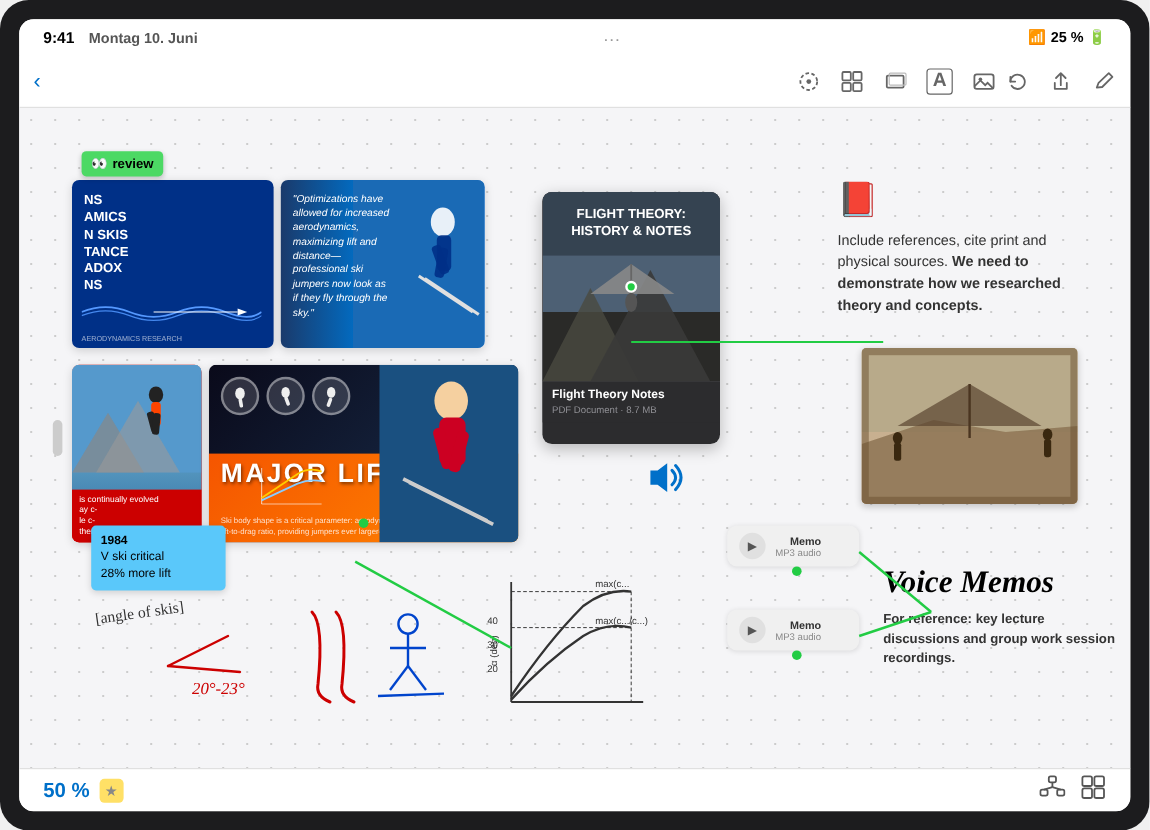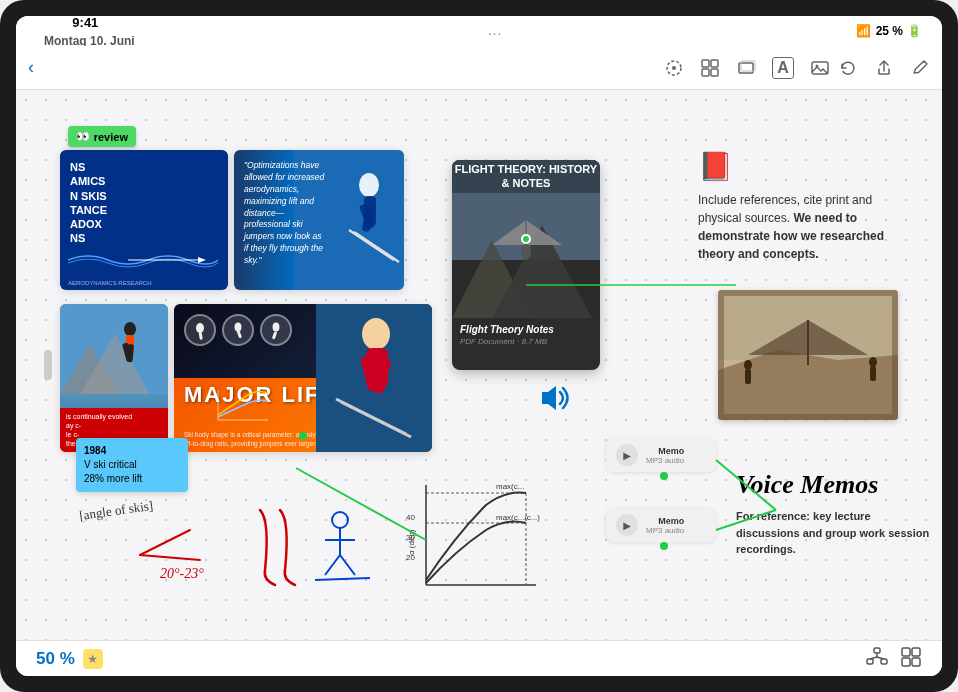--- a/index.html
+++ b/index.html
@@ -40,21 +40,21 @@
       height: 30px;
       background: #fff;
       display: flex;
       align-items: center;
       justify-content: space-between;
       padding: 0 20px;
       font-size: 12px;
       font-weight: 600;
       flex-shrink: 0;
     }
-    .status-left { display: flex; align-items: center; gap: 4px; flex-direction: column; }
+    .status-left { display: flex; align-items: flex-end; gap: 4px; }
     .status-center { display: flex; gap: 4px; }
     .status-right { display: flex; align-items: center; gap: 4px; }
 
     
     .toolbar {
       height: 44px;
       background: #fff;
       border-bottom: 1px solid #e0e0e0;
       display: flex;
       align-items: center;
@@ -185,21 +185,20 @@
       text-align: center;
       line-height: 1.3;
       position: absolute;
       top: 12px;
       left: 0;
       right: 0;
     }
     .pdf-info {
       padding: 6px 8px;
       background: #2c2c2e;
-      font-style: italic;
     }
     .pdf-name {
       font-size: 10px;
       color: #fff;
       font-weight: 600;
     }
     .pdf-meta {
       font-size: 8px;
       color: #8e8e93;
       margin-top: 2px;
@@ -578,21 +577,21 @@
 
             <rect y="100" width="148" height="58" fill="#2a2a28"></rect>
 
             <polygon points="0,158 40,80 80,158" fill="#4a4a40" opacity="0.8"></polygon>
             <polygon points="40,158 90,65 140,158" fill="#3a3a38" opacity="0.9"></polygon>
 
             <polygon points="74,60 40,85 110,85" fill="#888" opacity="0.9"></polygon>
             <line x1="74" y1="60" x2="74" y2="90" stroke="#666" stroke-width="1.5"></line>
             <ellipse cx="74" cy="92" rx="5" ry="8" fill="#555"></ellipse>
           </svg>
-          <div class="pdf-card-title" style="font-size:11px;font-weight:800;color:#fff;text-align:center;line-height:1.3;padding:2px;background:rgba(0,0,0,0.3);position:absolute;top:0;left:0;right:0;">FLIGHT THEORY:
+          <div class="pdf-card-title" style="font-size:11px;font-weight:800;color:#fff;text-align:center;line-height:1.3;padding:12px;background:rgba(0,0,0,0.3);position:absolute;top:0;left:0;right:0;">FLIGHT THEORY:
 HISTORY &amp; NOTES</div>
 
           <div style="position:absolute;top:50%;left:50%;transform:translate(-50%,-50%);width:10px;height:10px;background:#22cc44;border-radius:50%;border:2px solid #fff;z-index:10;"></div>
         </div>
         <div class="pdf-info">
           <div class="pdf-name">Flight Theory Notes</div>
           <div class="pdf-meta">
             <span>PDF Document</span> · <span>8.7 MB</span>
           </div>
         </div>

